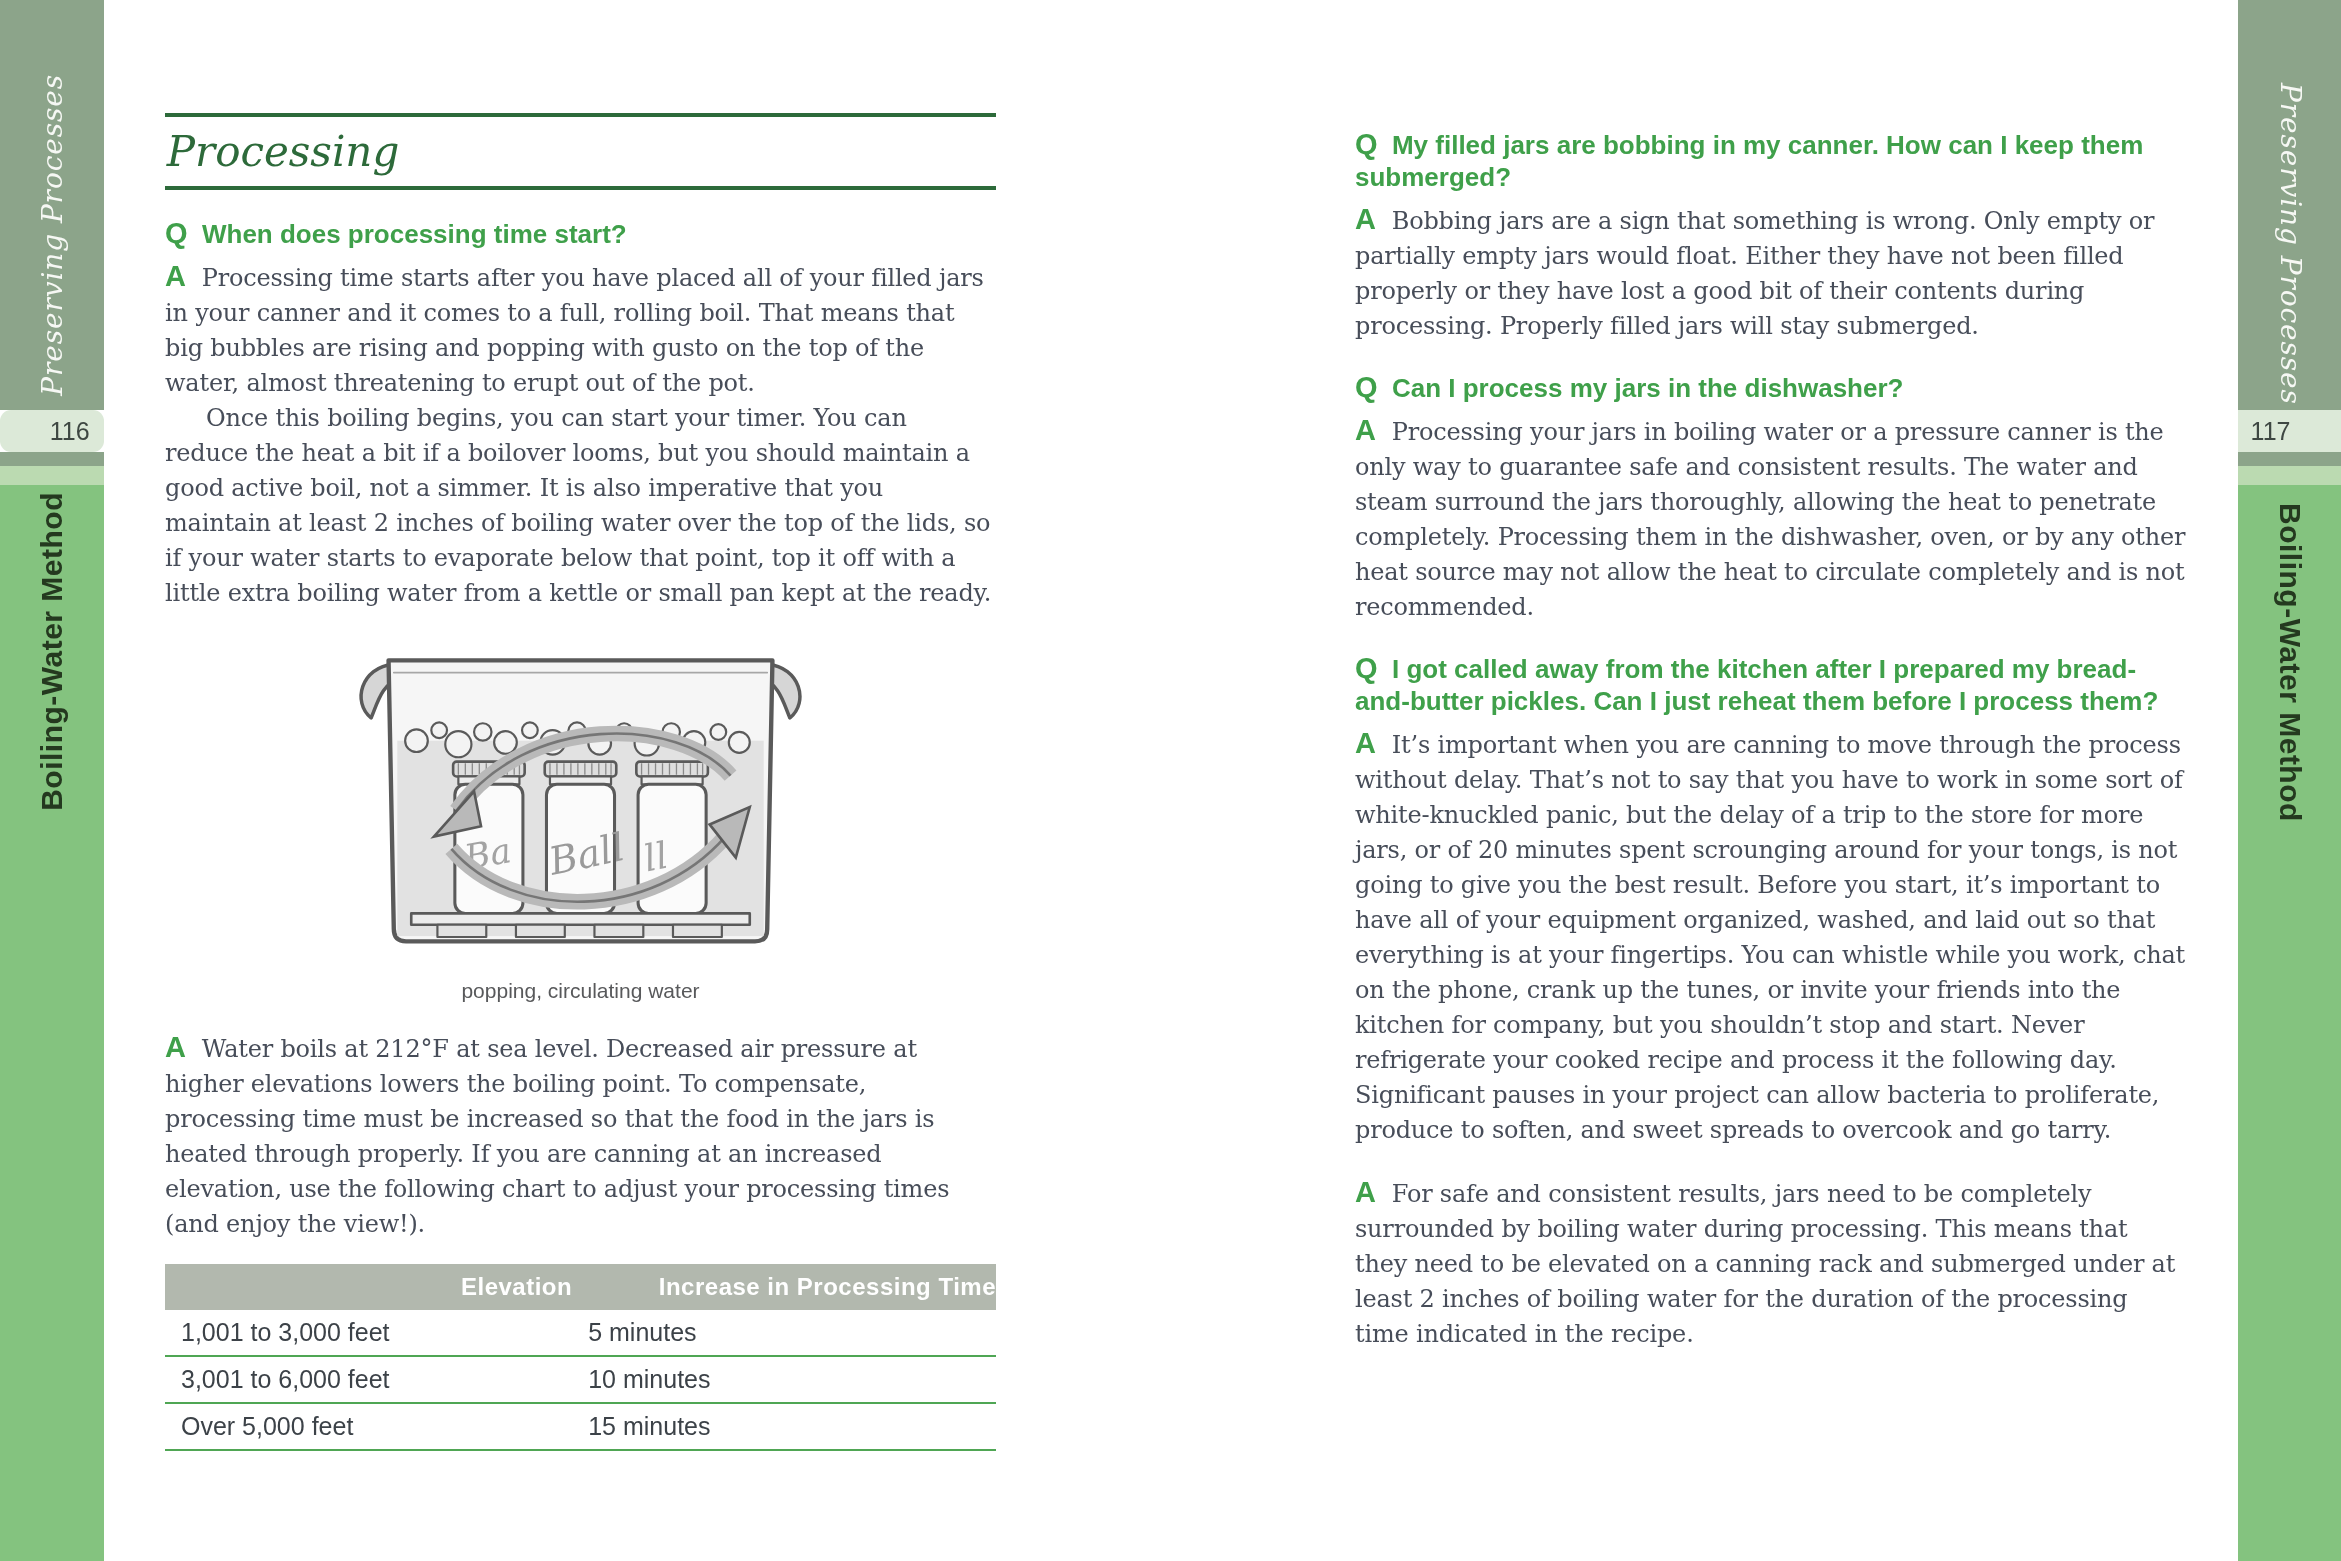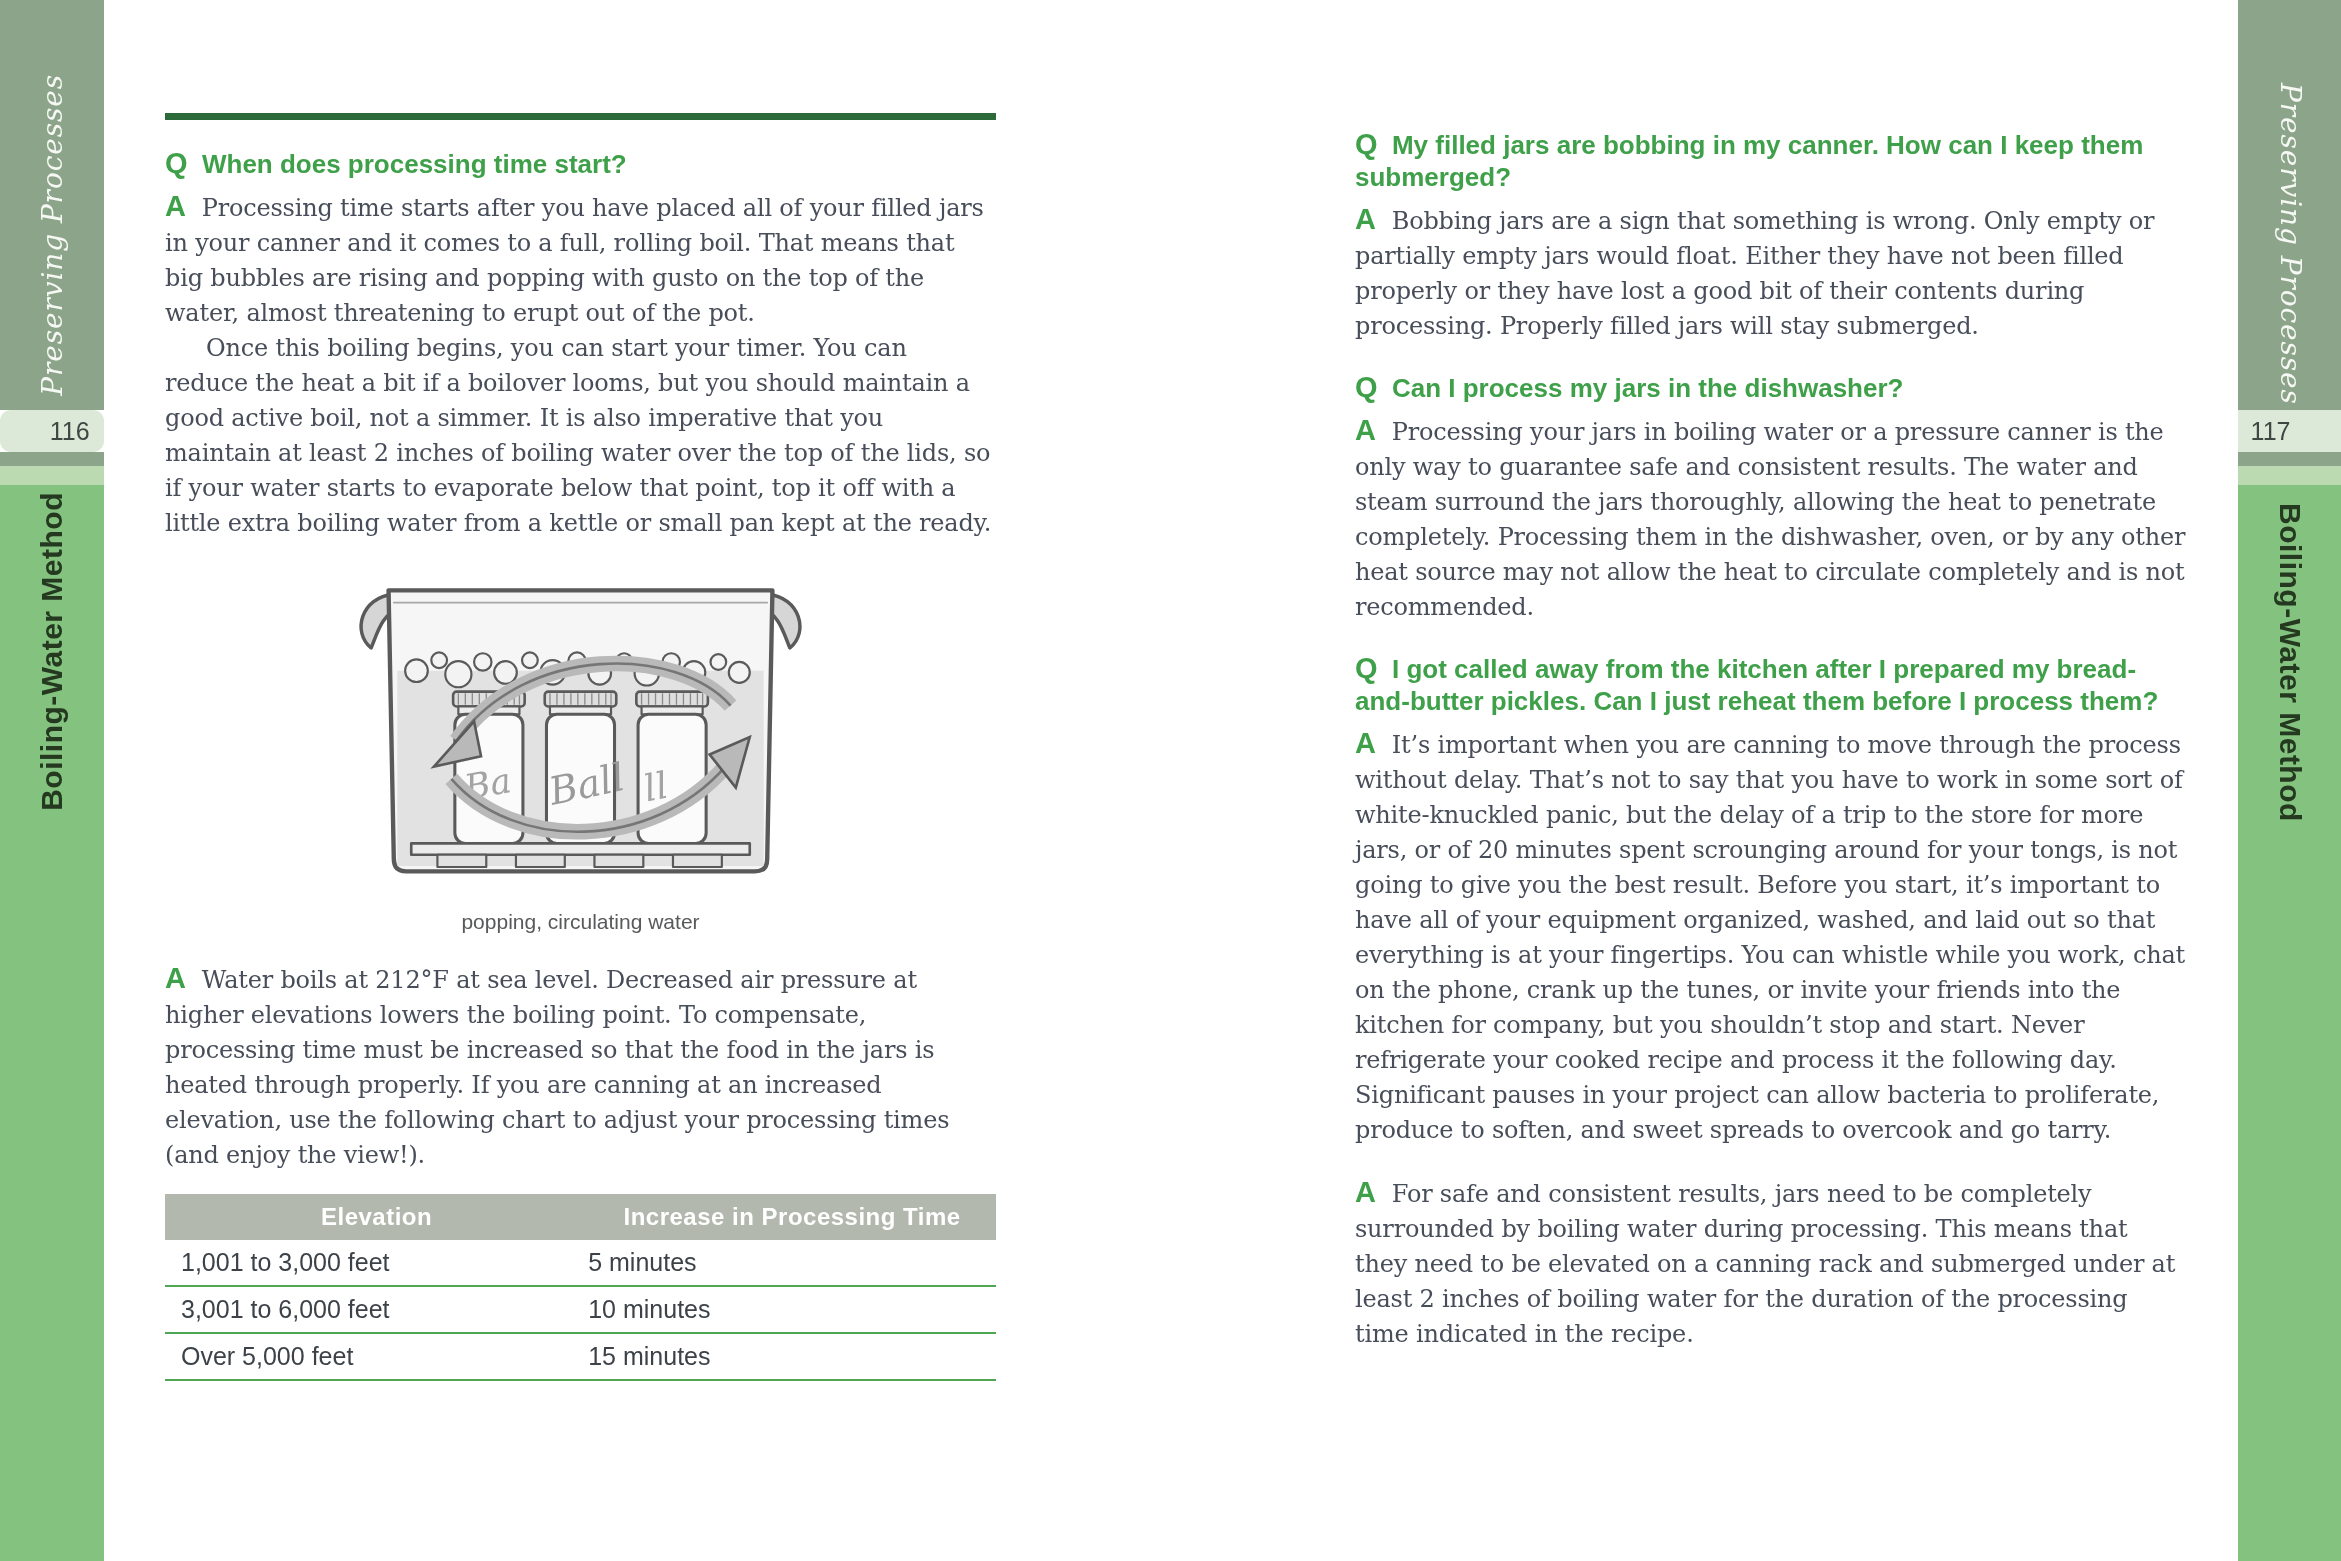--- a/index.html
+++ b/index.html
@@ -48,21 +48,21 @@
   .a-para.indent{text-indent:41px;margin-top:0;}
   .a-mark{font-family:"Liberation Sans",sans-serif;font-weight:bold;
     font-size:29px;color:#3FA04A;margin-right:16px;font-style:normal;}
   
   .figure-wrap{margin-top:18px;text-align:center;}
   .figure-caption{font-family:"Liberation Sans",sans-serif;font-size:21px;
     color:#58595B;margin-top:5.4px;}
   
   .alt-table{margin-top:21.6px;width:100%;border-collapse:collapse;
     font-family:"Liberation Sans",sans-serif;}
-  .alt-table th{background:#B2B8AE;color:#FFFFFF;font-size:24px;text-align:center;
+  .alt-table th{background:#B2B8AE;color:#FFFFFF;font-size:24px;text-align:right;
     font-weight:bold;padding:9px 0 9px 16px;letter-spacing:0.5px;}
   .alt-table td{font-size:25px;color:#3C4248;padding:8px 0 8px 16px;
     border-bottom:2.7px solid #4FA654;}
   .alt-table col.c1{width:49%;}
   
   .sk{stroke:#5a5a5a;stroke-linecap:round;stroke-linejoin:round;}
 </style>
 </head>
 <body>
 
@@ -90,20 +90,21 @@
   <div class="band band-divider"></div>
   <div class="band band-lightgreen"></div>
   <div class="band band-green">
     <span class="vtext vtext-down tab-sans">Boiling-Water Method</span>
   </div>
 </div>
 
 <div class="page page-left">
   <div style="height:113px;"></div>
   <div class="rule"></div>
+  <div class="title">Processing</div>
   <div class="rule"></div>
 
   <div>
       <div class="qa">
         <div class="q-line"><span class="q-mark">Q</span>When does processing time start?</div>
         <p class="a-para"><span class="a-mark">A</span>Processing time starts after you have placed all of your filled jars in your canner and it comes to a full, rolling boil. That means that big bubbles are rising and popping with gusto on the top of the water, almost threatening to erupt out of the pot.</p>
         <p class="a-para indent">Once this boiling begins, you can start your timer. You can reduce the heat a bit if a boilover looms, but you should maintain a good active boil, not a simmer. It is also imperative that you maintain at least 2 inches of boiling water over the top of the lids, so if your water starts to evaporate below that point, top it off with a little extra boiling water from a kettle or small pan kept at the ready.</p>
       </div>
     </div>
 

